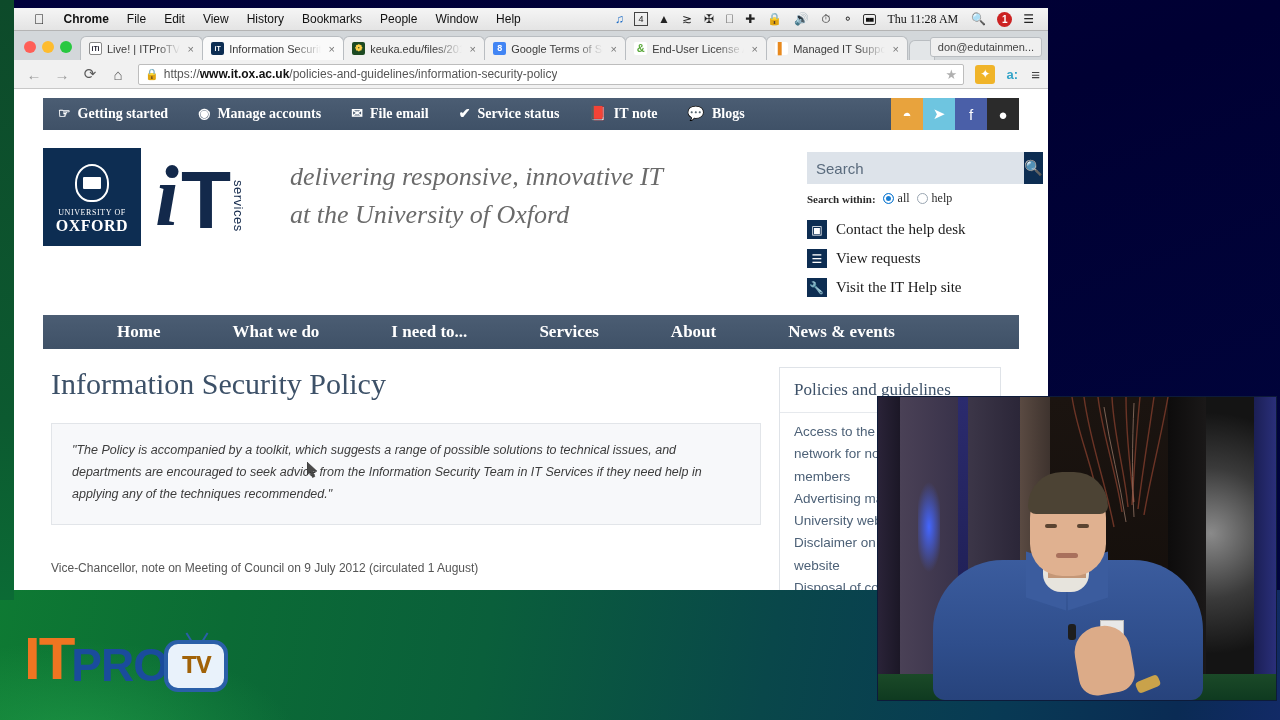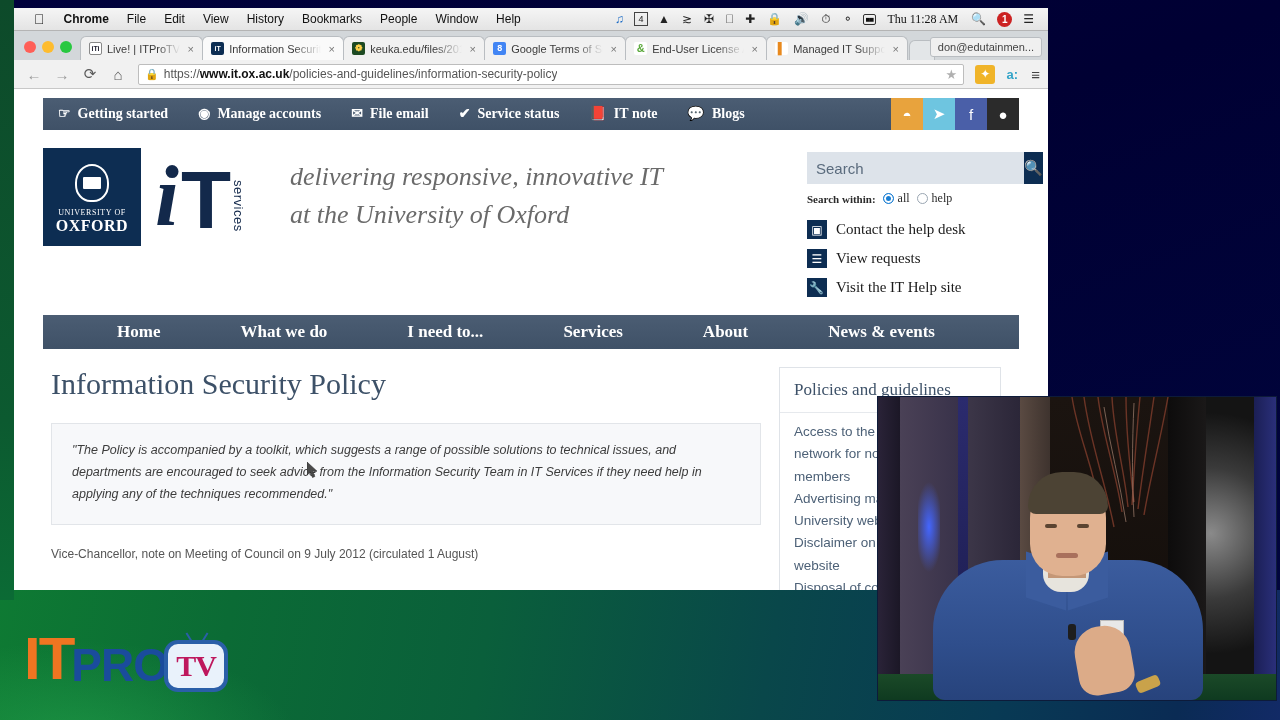--- a/index.html
+++ b/index.html
@@ -61,22 +61,22 @@
   }
   .logo-tv-antenna:before { transform: rotate(32deg); transform-origin: bottom; }
   .logo-tv-antenna:after { transform: rotate(-32deg); transform-origin: bottom; }
   .logo-tv-screen {
     position: absolute; inset: 0;
     border: 4px solid #2a5fa8; border-radius: 14px;
     background: #e9f2fb;
     display: flex; align-items: center; justify-content: center;
   }
   .logo-tv-text {
-    font-family: Liberation Serif, serif;
-    font-weight: bold; font-size: 30px; color: #be185d; letter-spacing: -1px;
+    font-family: Liberation Mono, monospace;
+    font-weight: bold; font-size: 26px; color: #a16207; letter-spacing: -1px;
   }
 
   
   #menubar {
     position: absolute; left: 14px; top: 8px; width: 1034px; height: 23px;
     background: linear-gradient(180deg, #f5f5f5 0%, #e4e4e4 100%);
     border-bottom: 1px solid #b4b4b4;
     display: flex; align-items: center;
     font-size: 12px; color: #111;
   }
@@ -272,41 +272,41 @@
   .qicon {
     width: 20px; height: 19px; background: #0d2d52; color: #fff;
     display: flex; align-items: center; justify-content: center;
     font-size: 12px; flex: none;
   }
   .qtext { font-family: "Liberation Serif", serif; font-size: 15px; color: #1a1a1a; }
 
   #mainnav {
     margin: 18px 29px 0 29px; height: 34px;
     background: linear-gradient(180deg, #4b5d73 0%, #3f5167 100%);
-    display: flex; align-items: center; padding-left: 42px; gap: 16px;
+    display: flex; align-items: center; padding-left: 42px; gap: 8px;
   }
   .navitem {
     font-family: "Liberation Serif", serif; font-weight: bold; font-size: 17px;
     color: #fff; padding: 0 32px; white-space: nowrap;
   }
 
   #content { display: flex; margin: 0 29px; }
   #article { width: 718px; padding-left: 8px; }
   #page-title {
     font-family: "Liberation Serif", serif; font-size: 30px; color: #3d5168;
     margin: 18px 0 0 0; font-weight: normal;
   }
   #quote-box {
     margin-top: 22px; background: #f7f8fa; border: 1px solid #e2e5e9;
     padding: 16px 20px 18px 20px;
     font-family: "Liberation Sans", sans-serif; font-style: italic;
     font-size: 12.5px; line-height: 1.75; color: #3c3c3c;
   }
   #quote-attrib {
-    margin-top: 22px; font-size: 12px; color: #555;
+    margin-top: 36px; font-size: 12px; color: #555;
   }
   #section-title {
     font-family: "Liberation Serif", serif; font-size: 29px; color: #3d5168;
     margin-top: 25px; font-weight: normal;
   }
 
   #sidebar {
     margin-left: 18px; width: 222px; margin-top: 18px;
     border: 1px solid #dfe3e8; background: #fff;
   }

